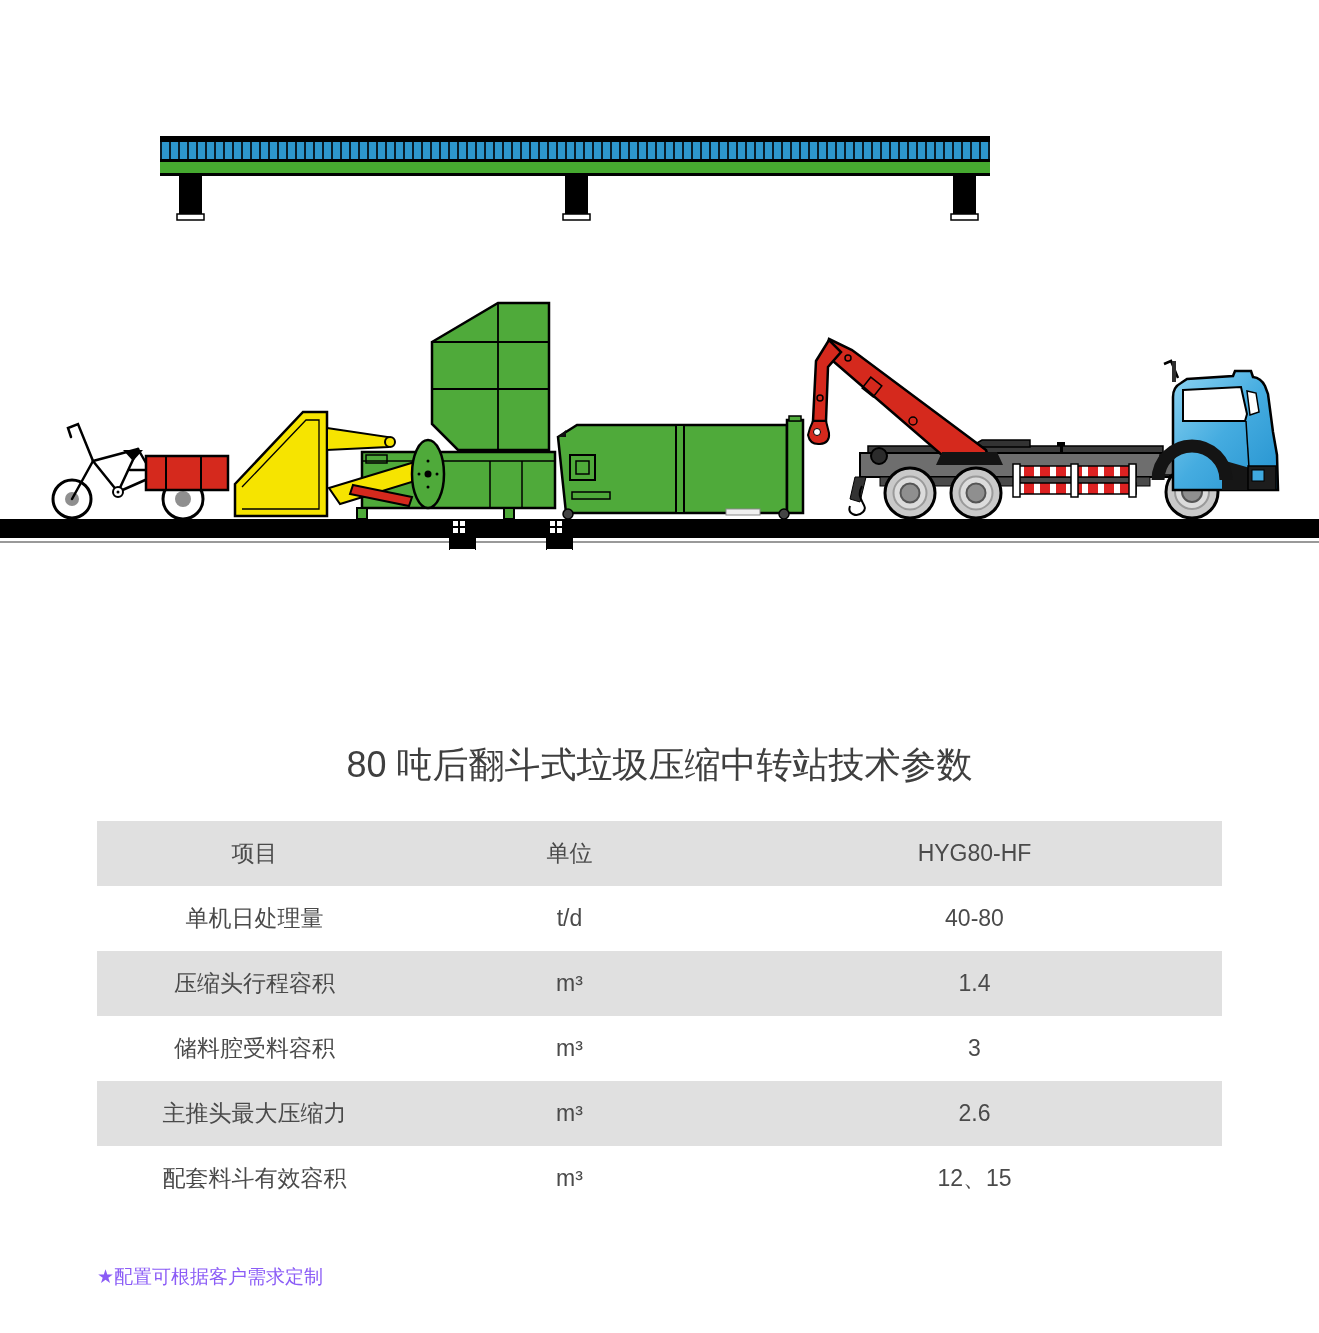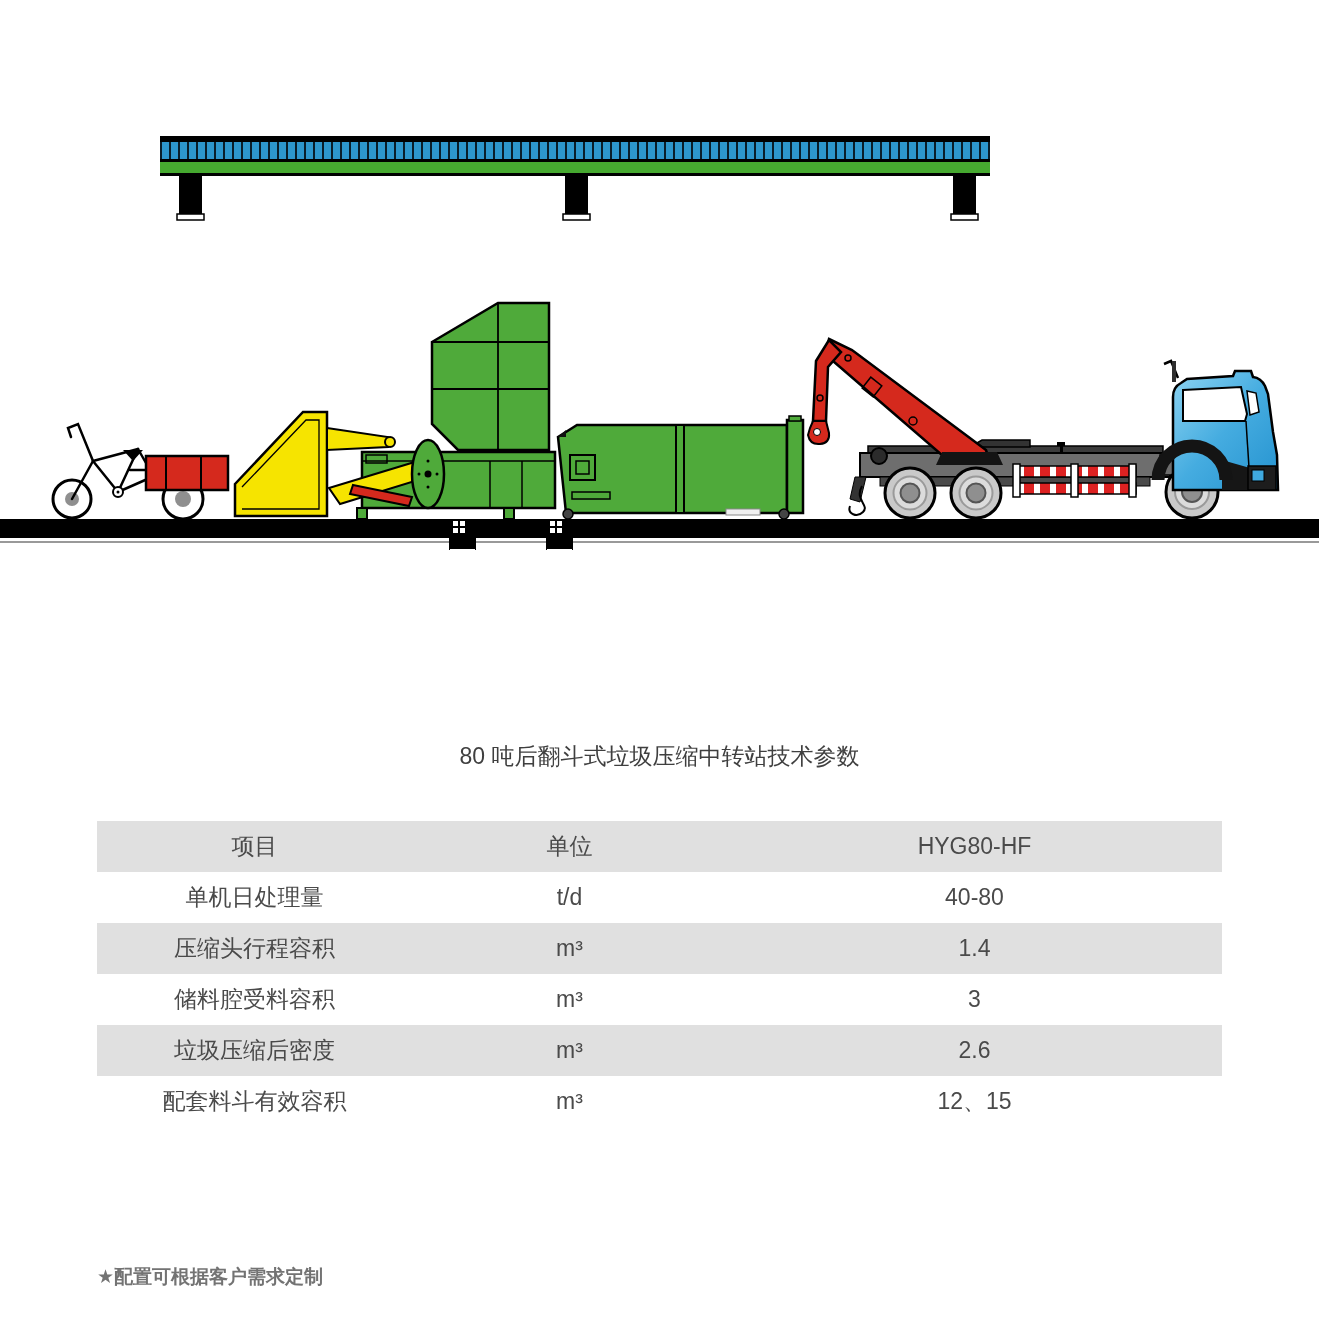--- a/index.html
+++ b/index.html
@@ -6,28 +6,28 @@
     --deck-blue:#2D96CC; --deck-green:#46A930; --machine-green:#4FAA3A;
     --item-red:#D5291D; --tipper-yellow:#F6E400; --cab-blue:#3FA9DF;
     --chassis-gray:#6E6E6E; --tire-gray:#C9C9C9; --hub-gray:#8F8F8F;
     --row-gray:#E0E0E0; --text-dark:#4A4A4A; --ink:#000;
   }
   html,body{margin:0;padding:0;background:#fff;}
   .stage{position:relative;width:1319px;height:1333px;background:#fff;overflow:hidden;
          font-family:"Liberation Sans","DejaVu Sans",sans-serif;}
   .illustration{position:absolute;left:0;top:0;width:1319px;height:600px;}
   .page-title{position:absolute;left:0;top:741px;width:1319px;text-align:center;
-              font-size:23px;color:#3f3f3f;}
+              font-size:36px;color:#3f3f3f;}
   table.spec{position:absolute;left:97px;top:821px;width:1125px;border-collapse:collapse;
              table-layout:fixed;font-size:23px;color:var(--text-dark);}
-  table.spec th,table.spec td{height:51px;text-align:center;font-weight:400;padding:0;
+  table.spec th,table.spec td{height:51px;text-align:center;font-weight:400;padding:7px;
              vertical-align:middle;}
   table.spec thead tr{background:var(--row-gray);}
   table.spec tbody tr:nth-child(even){background:var(--row-gray);}
-  .footnote{position:absolute;left:97px;top:1264px;font-size:19px;color:#737373;font-weight:bold;}
+  .footnote{position:absolute;left:97px;top:1264px;font-size:19px;color:#8b5cf6;}
 
   
   .oln{stroke:var(--ink);}
   .f-green{fill:var(--machine-green);}
   .f-yellow{fill:var(--tipper-yellow);}
   .f-red{fill:var(--item-red);}
   .f-deckgreen{fill:var(--deck-green);}
   .f-white{fill:#fff;}
   .f-black{fill:#000;}
   .f-none{fill:none;}
@@ -251,21 +251,21 @@
       <td>压缩头行程容积</td>
       <td>m³</td>
       <td>1.4</td>
     </tr>
         <tr>
       <td>储料腔受料容积</td>
       <td>m³</td>
       <td>3</td>
     </tr>
         <tr>
-      <td>垃圾压缩后密度</td>
+      <td>主推头最大压缩力</td>
       <td>m³</td>
       <td>2.6</td>
     </tr>
         <tr>
       <td>配套料斗有效容积</td>
       <td>m³</td>
       <td>12、15</td>
     </tr>
       </tbody>
   </table>

